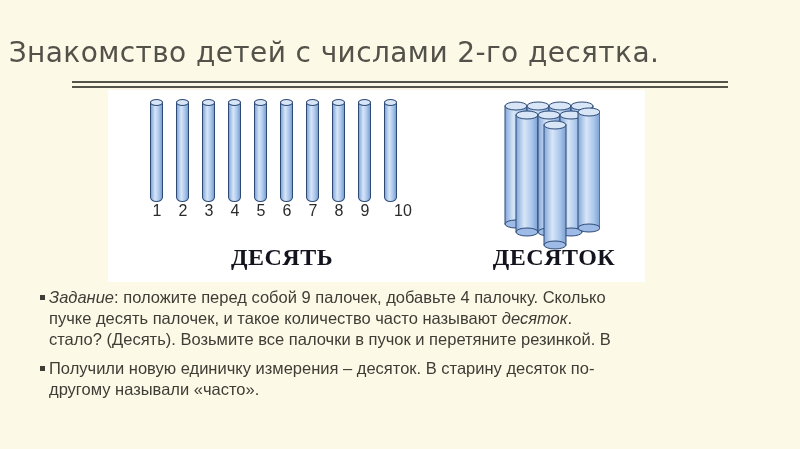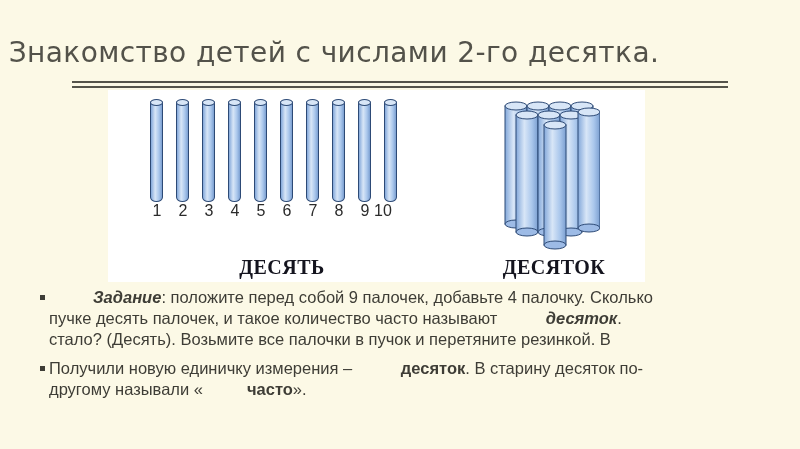--- a/index.html
+++ b/index.html
@@ -39,42 +39,42 @@
     content:"";position:absolute;left:-1px;top:-3px;width:13px;height:7px;
     box-sizing:border-box;border:1px solid var(--c-stick_outline,#2d4a76);
     border-radius:50%;background:var(--c-stick_highlight,#d8e6f7);
   }
   .numbers{position:absolute;left:0;top:112px;width:537px;height:20px;}
   .numbers span{
     position:absolute;top:0;transform:translateX(-50%);
     font-size:16px;color:var(--c-number_text,#2b2b2b);
   }
   .fig-label{
-    position:absolute;top:166px;transform:translateX(-50%);
+    position:absolute;top:154px;transform:translateX(-50%);
     font-family:"Liberation Serif",serif;font-weight:bold;
-    font-size:20px;letter-spacing:.5px;
+    font-size:24px;letter-spacing:.5px;
     color:var(--c-label_text,#14141e);
     white-space:nowrap;
   }
   .fig-label.ten{left:174px;}
   .fig-label.bundle-l{left:446px;}
   .bundle{position:absolute;left:396px;top:8px;}
   
   .bullets{
     position:absolute;left:40px;top:287px;width:726px;
     color:var(--c-body_text,#3e3d36);
     font-size:16.5px;line-height:21px;
   }
   .bullet-item{position:relative;padding-left:9px;margin:0 0 8px 0;}
   .bullet-marker{
     position:absolute;left:0;top:8px;width:5px;height:5px;
     background:var(--c-body_text,#4a4940);
   }
   .line{white-space:nowrap;}
-  .b{font-weight:bold;margin-left:44px;}
+  .b{font-weight:normal;}
   .i{font-style:italic;}
 </style>
 </head>
 <body>
 
 <div class="slide">
   <h1 class="title">Знакомство детей с числами 2-го десятка.</h1>
   <div class="title-rule"></div>
 
   <div class="panel">
@@ -93,21 +93,21 @@
     <div class="numbers" id="numbers">
         <span style="left: 49px;">1</span>
         <span style="left: 75px;">2</span>
         <span style="left: 101px;">3</span>
         <span style="left: 127px;">4</span>
         <span style="left: 153px;">5</span>
         <span style="left: 179px;">6</span>
         <span style="left: 205px;">7</span>
         <span style="left: 231px;">8</span>
         <span style="left: 257px;">9</span>
-        <span style="left: 275px;">10</span>
+        <span style="left: 295px;">10</span>
       </div>
     <div class="fig-label ten">ДЕСЯТЬ</div>
     <svg class="bundle" id="bundle" width="96" height="152" viewBox="0 0 96 152">
       <defs>
         <linearGradient id="cylg" x1="0" y1="0" x2="1" y2="0">
           <stop offset="0" stop-color="#83a8da"></stop>
           <stop offset="0.38" stop-color="#d8e6f7"></stop>
           <stop offset="0.72" stop-color="#aac7ec"></stop>
           <stop offset="1" stop-color="#7b9fd1"></stop>
         </linearGradient>

